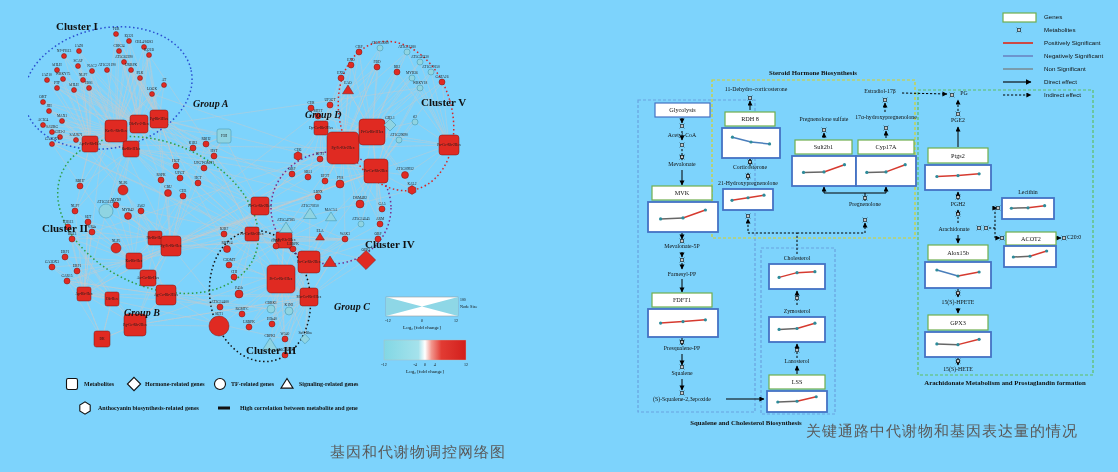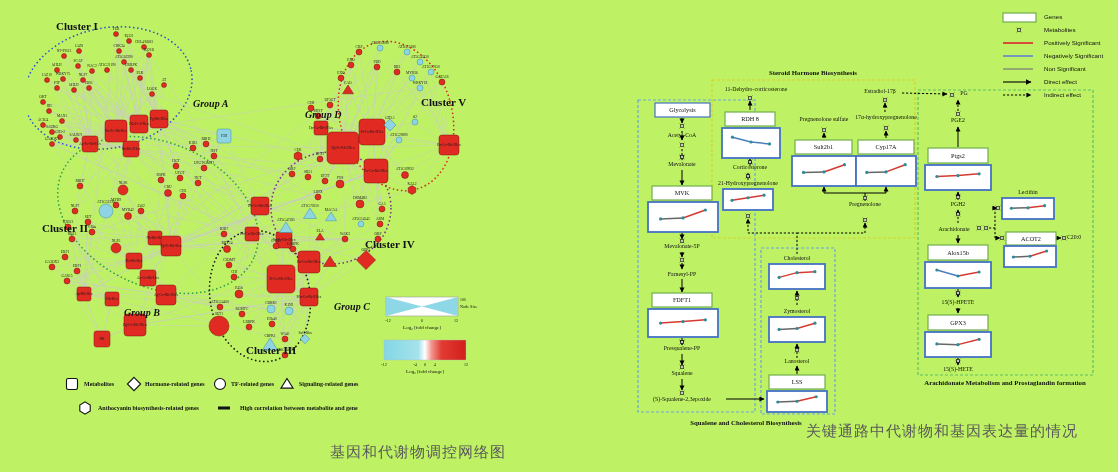--- a/index.html
+++ b/index.html
@@ -1,16 +1,16 @@
 <!DOCTYPE html>
 <html><head>
 <meta charset="utf-8">
 <style>
   html,body{margin:0;padding:0;background:#fff;}
-  .stage{position:relative;width:1118px;height:472px;background:#bef264;overflow:hidden;font-family:"Liberation Serif",serif;}
+  .stage{position:relative;width:1118px;height:472px;background:#7dd3fc;overflow:hidden;font-family:"Liberation Serif",serif;}
   .stage svg{position:absolute;}
   .cap{position:absolute;text-align:right;font-family:"Liberation Sans",sans-serif;font-size:15px;color:#595959;letter-spacing:1px;}
 </style>
 </head>
 <body>
 
 <div class="stage">
   <svg id="net-svg" viewBox="0 0 475 440" style="left:28px;top:8px;width:475px;height:440px">
       <g>
         <line x1="88" y1="26" x2="111" y2="116" stroke="#c9c9c9" stroke-width="0.55" opacity="0.8"></line>

